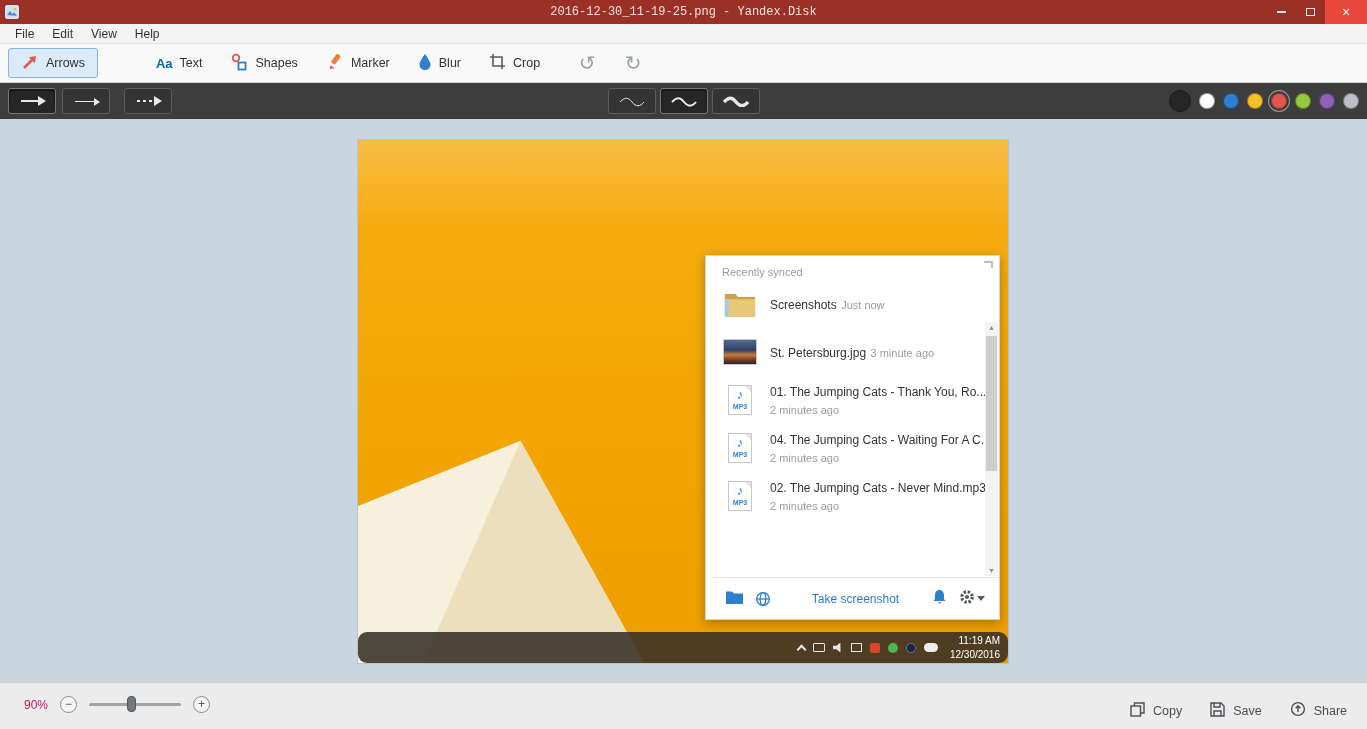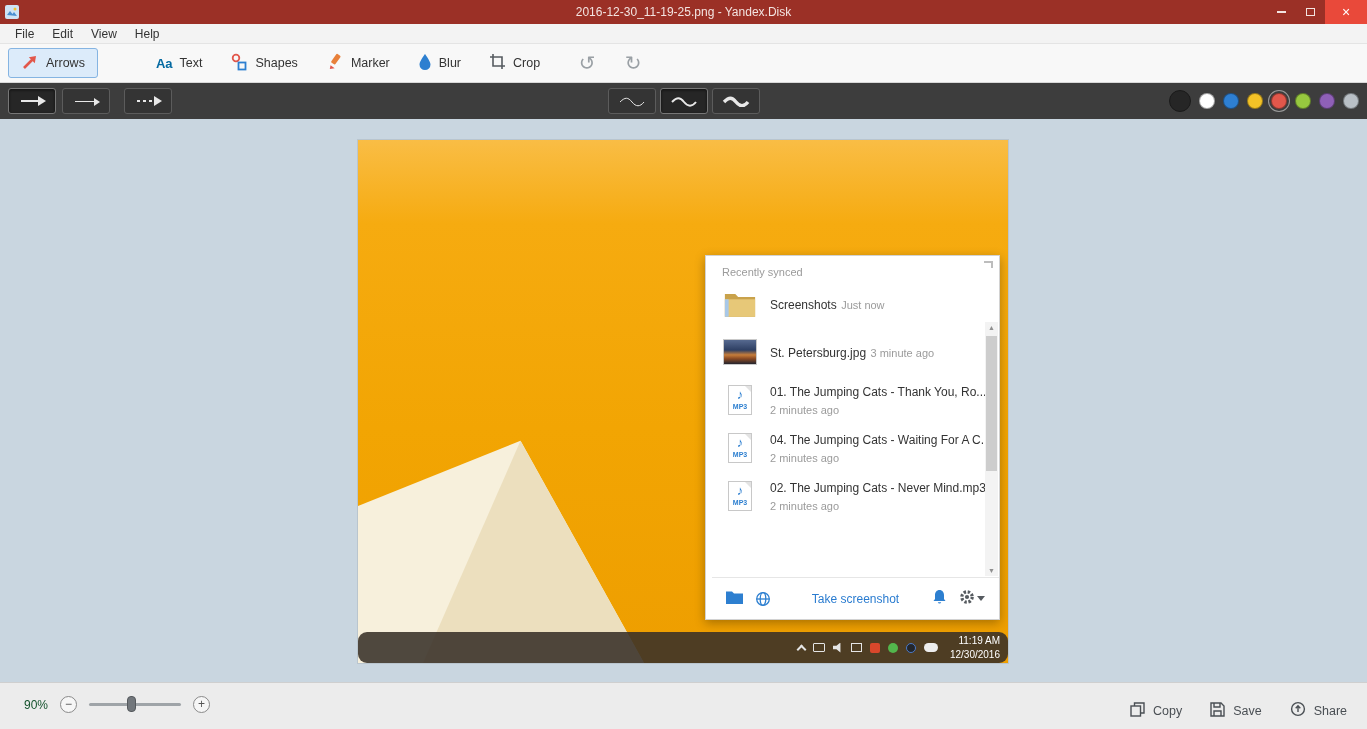--- a/index.html
+++ b/index.html
@@ -3,21 +3,21 @@
 <meta charset="utf-8">
 <style>
   * { margin:0; padding:0; box-sizing:border-box; }
   html,body { width:1367px; height:729px; overflow:hidden; }
   body { font-family:"Liberation Sans", sans-serif; }
   .app { position:relative; width:1367px; height:729px; background:#c9d6e0; overflow:hidden; }
 
   
   .titlebar { position:absolute; top:0; left:0; right:0; height:24px; background:#9b3026; display:flex; align-items:center; }
   .titlebar .app-icon { margin-left:5px; display:flex; }
-  .titlebar .title { position:absolute; left:0; right:0; text-align:center; color:#f3e4e1; font-size:12px; pointer-events:none; }
+  .titlebar .title { position:absolute; left:0; right:0; text-align:center; color:#f3e4e1; font-size:12px; pointer-events:none;font-family:Liberation Mono, monospace; }
   .win-controls { position:absolute; right:0; top:0; height:24px; display:flex; }
   .win-btn { width:29px; height:24px; display:flex; align-items:center; justify-content:center; color:#f3e4e1; font-size:13px; }
   .win-btn .min-glyph { width:9px; height:2px; background:#f3e4e1; display:block; }
   .win-btn .max-glyph { width:9px; height:8px; border:1.5px solid #f3e4e1; display:block; }
   .win-btn.close { width:42px; background:#e9493a; color:#fff; font-size:14px; }
 
   
   .menubar { position:absolute; top:24px; left:0; right:0; height:20px; background:#f3f3f3; display:flex; align-items:center; padding-left:6px; border-bottom:1px solid #e4e4e4; }
   .menu-item { font-size:12px; color:#333; padding:0 9px; line-height:20px; }
 
@@ -88,21 +88,21 @@
   .tb-grid { width:11px; height:9px; border:1.5px solid #e5e5e5; }
   .tb-flag { width:10px; height:10px; background:#d9472b; border-radius:2px; }
   .tb-green { width:10px; height:10px; background:#53b64c; border-radius:50%; }
   .tb-dark { width:10px; height:10px; background:#23262b; border:1px solid #4a79c9; border-radius:50%; }
   .tb-cloud { width:14px; height:9px; background:#ededed; border-radius:5px; }
   .tb-clock { color:#fff; font-size:10px; line-height:1.35; text-align:right; margin-left:4px; }
 
   
   .statusbar { position:absolute; left:0; right:0; bottom:0; height:47px; background:#ececec; border-top:1px solid #cfcfcf; }
   .zoom-area { position:absolute; left:24px; top:13px; display:flex; align-items:center; gap:12px; }
-  .zoom-label { font-size:12px; color:#14532d; }
+  .zoom-label { font-size:12px; color:#be185d; }
   .round-btn { width:17px; height:17px; border:1px solid #8a8a8a; border-radius:50%; color:#555; font-size:12px; line-height:15px; text-align:center; background:#f6f6f6; }
   .slider-track { width:92px; height:3px; background:#9fa4a8; border-radius:2px; position:relative; }
   .slider-thumb { position:absolute; left:38px; top:-7px; width:9px; height:16px; background:#72777c; border:1px solid #55595d; border-radius:4px; }
   .bottom-buttons { position:absolute; right:20px; bottom:9px; display:flex; gap:28px; z-index:3; }
   .action-btn { display:flex; align-items:center; gap:8px; font-size:12.5px; color:rgba(45,50,56,.85); }
 
   
   .watermark { position:absolute; right:3px; bottom:10px; width:247px; height:34px; background:#1f97d5; opacity:.93; z-index:2; display:flex; align-items:center; justify-content:center; gap:5px; }
   .wm-text { color:#fff; font-weight:bold; font-size:19px; letter-spacing:.5px; text-shadow:0 1px 2px rgba(0,0,0,.35); }
 </style>

